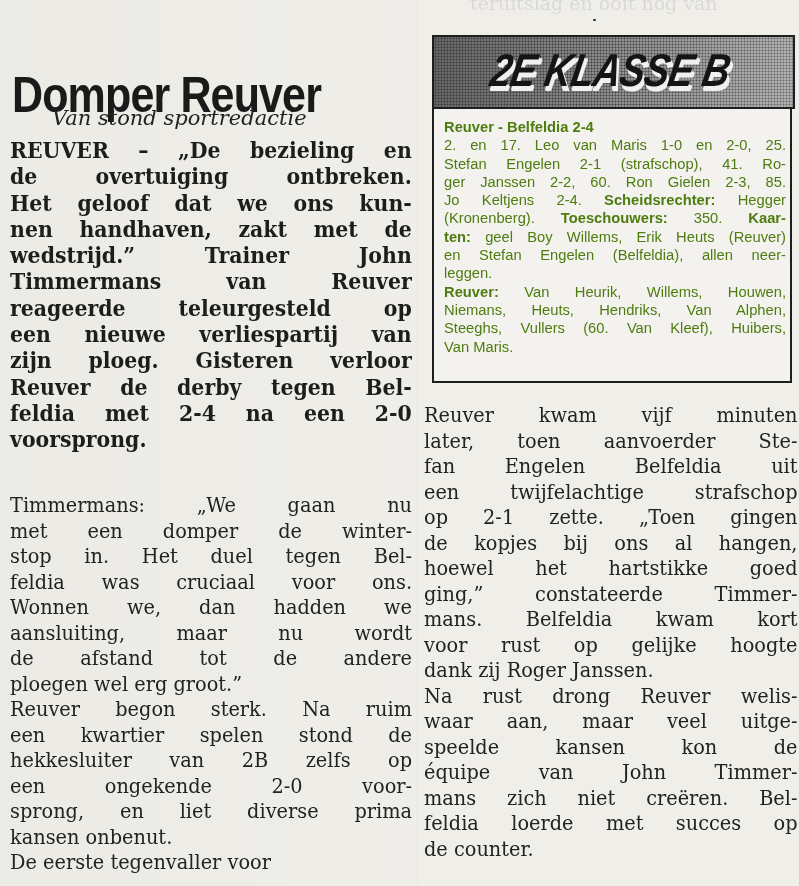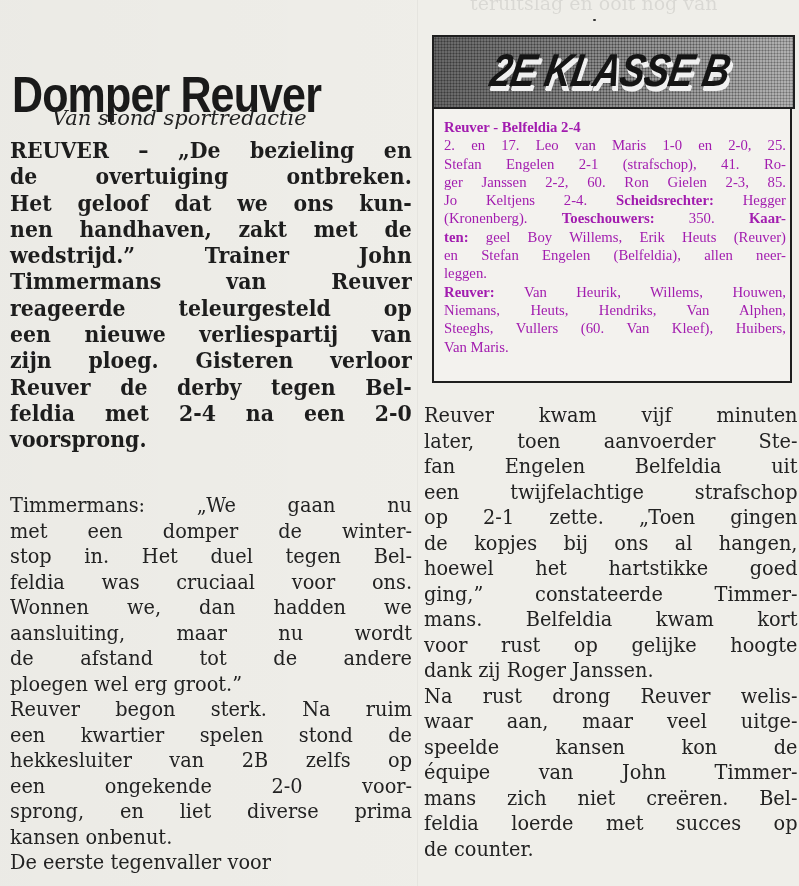--- a/index.html
+++ b/index.html
@@ -145,24 +145,24 @@
       transform: skewX(-10deg) scaleX(0.82);
       transform-origin: left top;
       white-space: nowrap;
       text-shadow: 3px 4px 0 #f0f0f0, 4px 5px 0 #f0f0f0;
     }
     .box-body {
       position: absolute;
       left: 10px;
       top: 81px;
       width: 342px;
-      font-family: Liberation Serif, serif;
+      font-family: Liberation Sans, sans-serif;
       font-size: 15.5px;
       line-height: 18.3px;
-      color: #a21caf;
+      color: #4d7c0f;
     }
     .box-body .bline {
       display: block;
       white-space: nowrap;
       text-align: justify;
       text-align-last: justify;
       transform: scaleX(0.95);
       transform-origin: left top;
       width: 360px;
     }

